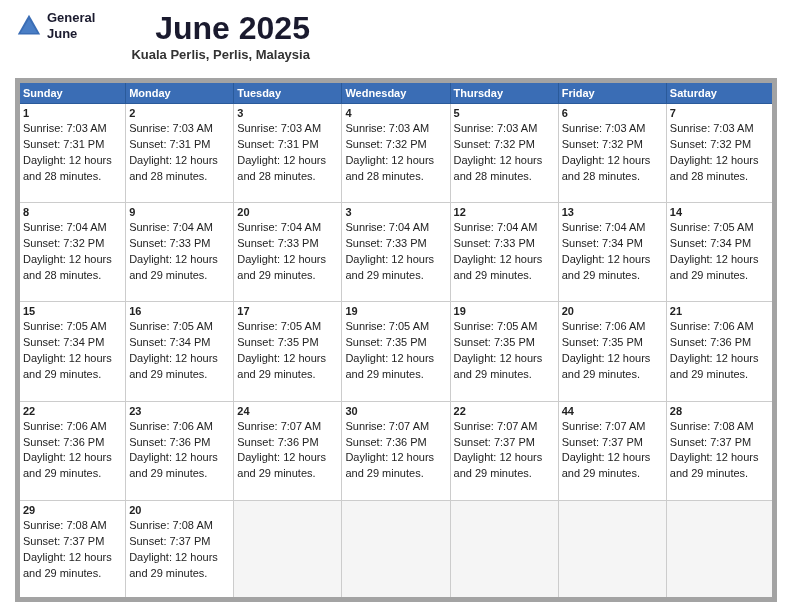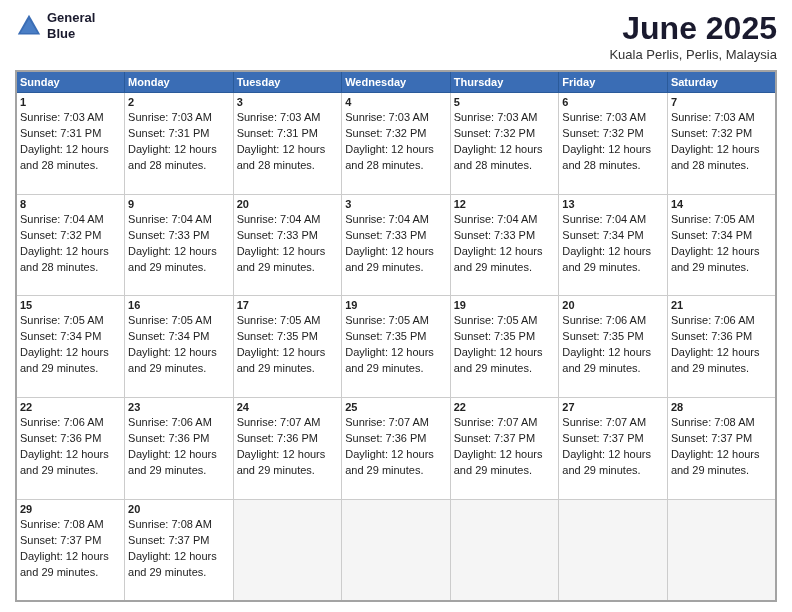--- a/index.html
+++ b/index.html
@@ -12,23 +12,24 @@
     }
     .page {
       width: 792px;
       height: 612px;
       padding: 10px 15px;
       display: flex;
       flex-direction: column;
     }
     .header {
       display: flex;
-      justify-content: space-between;
+      justify-content: flex-start;
       align-items: flex-start;
       margin-bottom: 8px;
+      gap: 36px;
     }
     .logo {
       display: flex;
       align-items: center;
     }
     .logo-text {
       display: flex;
       flex-direction: column;
       font-weight: bold;
       font-size: 13px;
@@ -44,27 +45,29 @@
       text-align: right;
     }
     .month-title {
       font-size: 32px;
       font-weight: bold;
       color: #1a1a2e;
     }
     .location {
       font-size: 13px;
       color: #333;
+      font-weight: bold;
     }
     .calendar {
       flex: 1;
-      border: 2px solid #a3a3a3;
+      border: 5px solid #a3a3a3;
       border-collapse: collapse;
       width: 100%;
       table-layout: fixed;
+      margin-top: 8px;
     }
     .calendar th {
       background-color: #3a6db5;
       color: #fff;
       font-size: 11px;
       font-weight: bold;
       padding: 4px 3px;
       text-align: left;
       border: 1px solid #2a5a9a;
     }
@@ -96,21 +99,21 @@
 
 <div class="page">
   <div class="header">
     <div class="logo">
       <svg class="logo-icon" viewBox="0 0 40 40">
         <polygon points="20,4 36,32 4,32" fill="#3a6db5"></polygon>
         <polygon points="20,10 32,30 8,30" fill="#5a8fd5" opacity="0.5"></polygon>
       </svg>
       <div class="logo-text">
         <span>General</span>
-        <span>Blue</span>
+        <span>June</span>
       </div>
     </div>
     <div class="title-block">
       <div class="month-title">June 2025</div>
       <div class="location">Kuala Perlis, Perlis, Malaysia</div>
     </div>
   </div>
 
   <table class="calendar">
     <thead>
@@ -222,29 +225,29 @@
           </td>
           <td>
             <span class="day-num">23</span>
             <div class="cell-text">Sunrise: 7:06 AM<br>Sunset: 7:36 PM<br>Daylight: 12 hours<br>and 29 minutes.</div>
           </td>
           <td>
             <span class="day-num">24</span>
             <div class="cell-text">Sunrise: 7:07 AM<br>Sunset: 7:36 PM<br>Daylight: 12 hours<br>and 29 minutes.</div>
           </td>
           <td>
-            <span class="day-num">25</span>
+            <span class="day-num">30</span>
             <div class="cell-text">Sunrise: 7:07 AM<br>Sunset: 7:36 PM<br>Daylight: 12 hours<br>and 29 minutes.</div>
           </td>
           <td>
             <span class="day-num">22</span>
             <div class="cell-text">Sunrise: 7:07 AM<br>Sunset: 7:37 PM<br>Daylight: 12 hours<br>and 29 minutes.</div>
           </td>
           <td>
-            <span class="day-num">27</span>
+            <span class="day-num">44</span>
             <div class="cell-text">Sunrise: 7:07 AM<br>Sunset: 7:37 PM<br>Daylight: 12 hours<br>and 29 minutes.</div>
           </td>
           <td>
             <span class="day-num">28</span>
             <div class="cell-text">Sunrise: 7:08 AM<br>Sunset: 7:37 PM<br>Daylight: 12 hours<br>and 29 minutes.</div>
           </td>
         </tr>
         <tr>
           <td>
             <span class="day-num">29</span>

